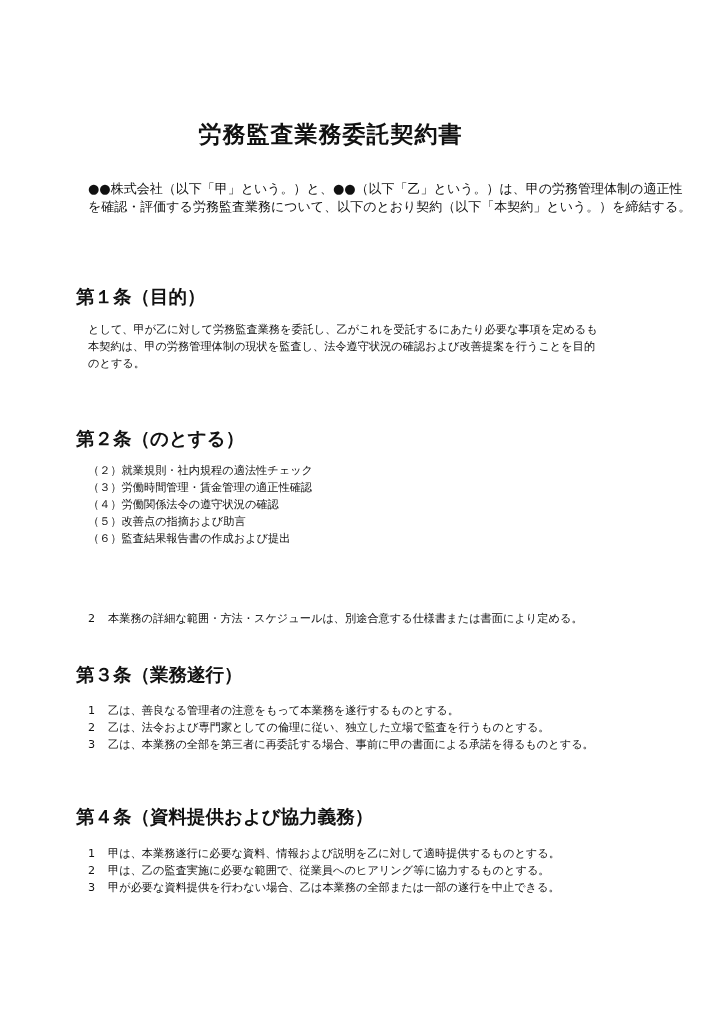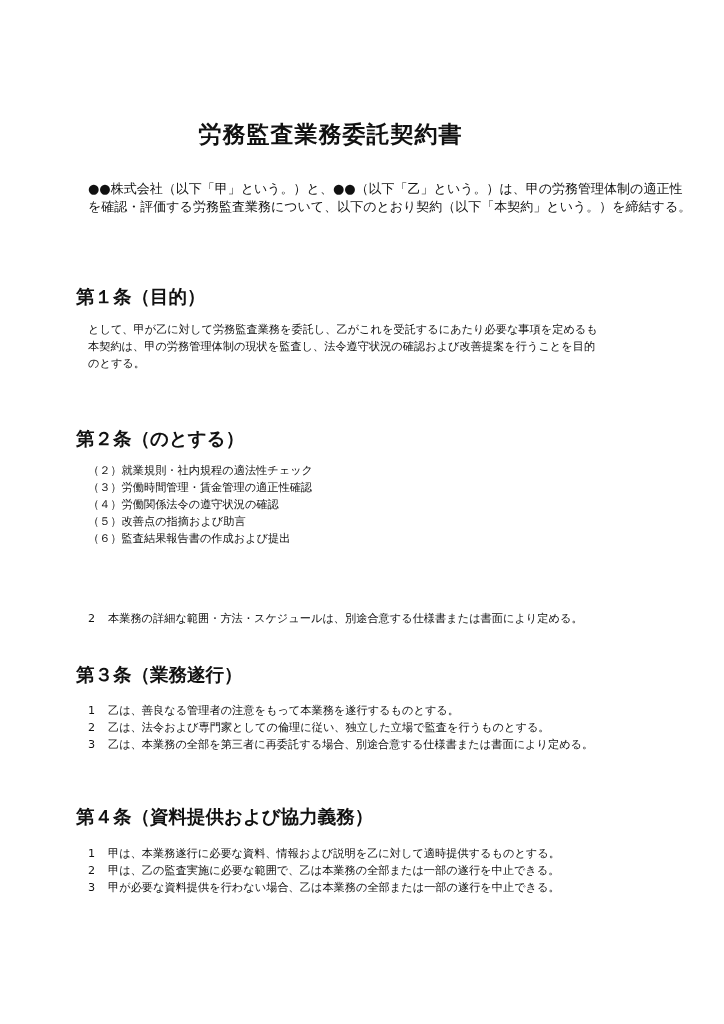--- a/index.html
+++ b/index.html
@@ -93,30 +93,30 @@
 
   <div class="heading" style="top:662px;">第３条（業務遂行）</div>
   <div class="para" style="top:702px;">
     <div class="item">
       <span class="num">1</span><span>乙は、善良なる管理者の注意をもって本業務を遂行するものとする。</span>
     </div>
     <div class="item">
       <span class="num">2</span><span>乙は、法令および専門家としての倫理に従い、独立した立場で監査を行うものとする。</span>
     </div>
     <div class="item">
-      <span class="num">3</span><span>乙は、本業務の全部を第三者に再委託する場合、別途合意する仕様書または書面により定める。</span>
+      <span class="num">3</span><span>乙は、本業務の全部を第三者に再委託する場合、事前に甲の書面による承諾を得るものとする。</span>
     </div>
   </div>
 
   <div class="heading" style="top:804px;font-family:Liberation Serif, serif;">第４条（資料提供および協力義務）</div>
   <div class="para" style="top:845px;">
     <div class="item">
       <span class="num">1</span><span>甲は、本業務遂行に必要な資料、情報および説明を乙に対して適時提供するものとする。</span>
     </div>
     <div class="item">
-      <span class="num">2</span><span>甲は、乙の監査実施に必要な範囲で、乙は本業務の全部または一部の遂行を中止できる。</span>
+      <span class="num">2</span><span>甲は、乙の監査実施に必要な範囲で、従業員へのヒアリング等に協力するものとする。</span>
     </div>
     <div class="item">
       <span class="num">3</span><span>甲が必要な資料提供を行わない場合、乙は本業務の全部または一部の遂行を中止できる。</span>
     </div>
   </div>
 
 </div>
 
 </body></html>

